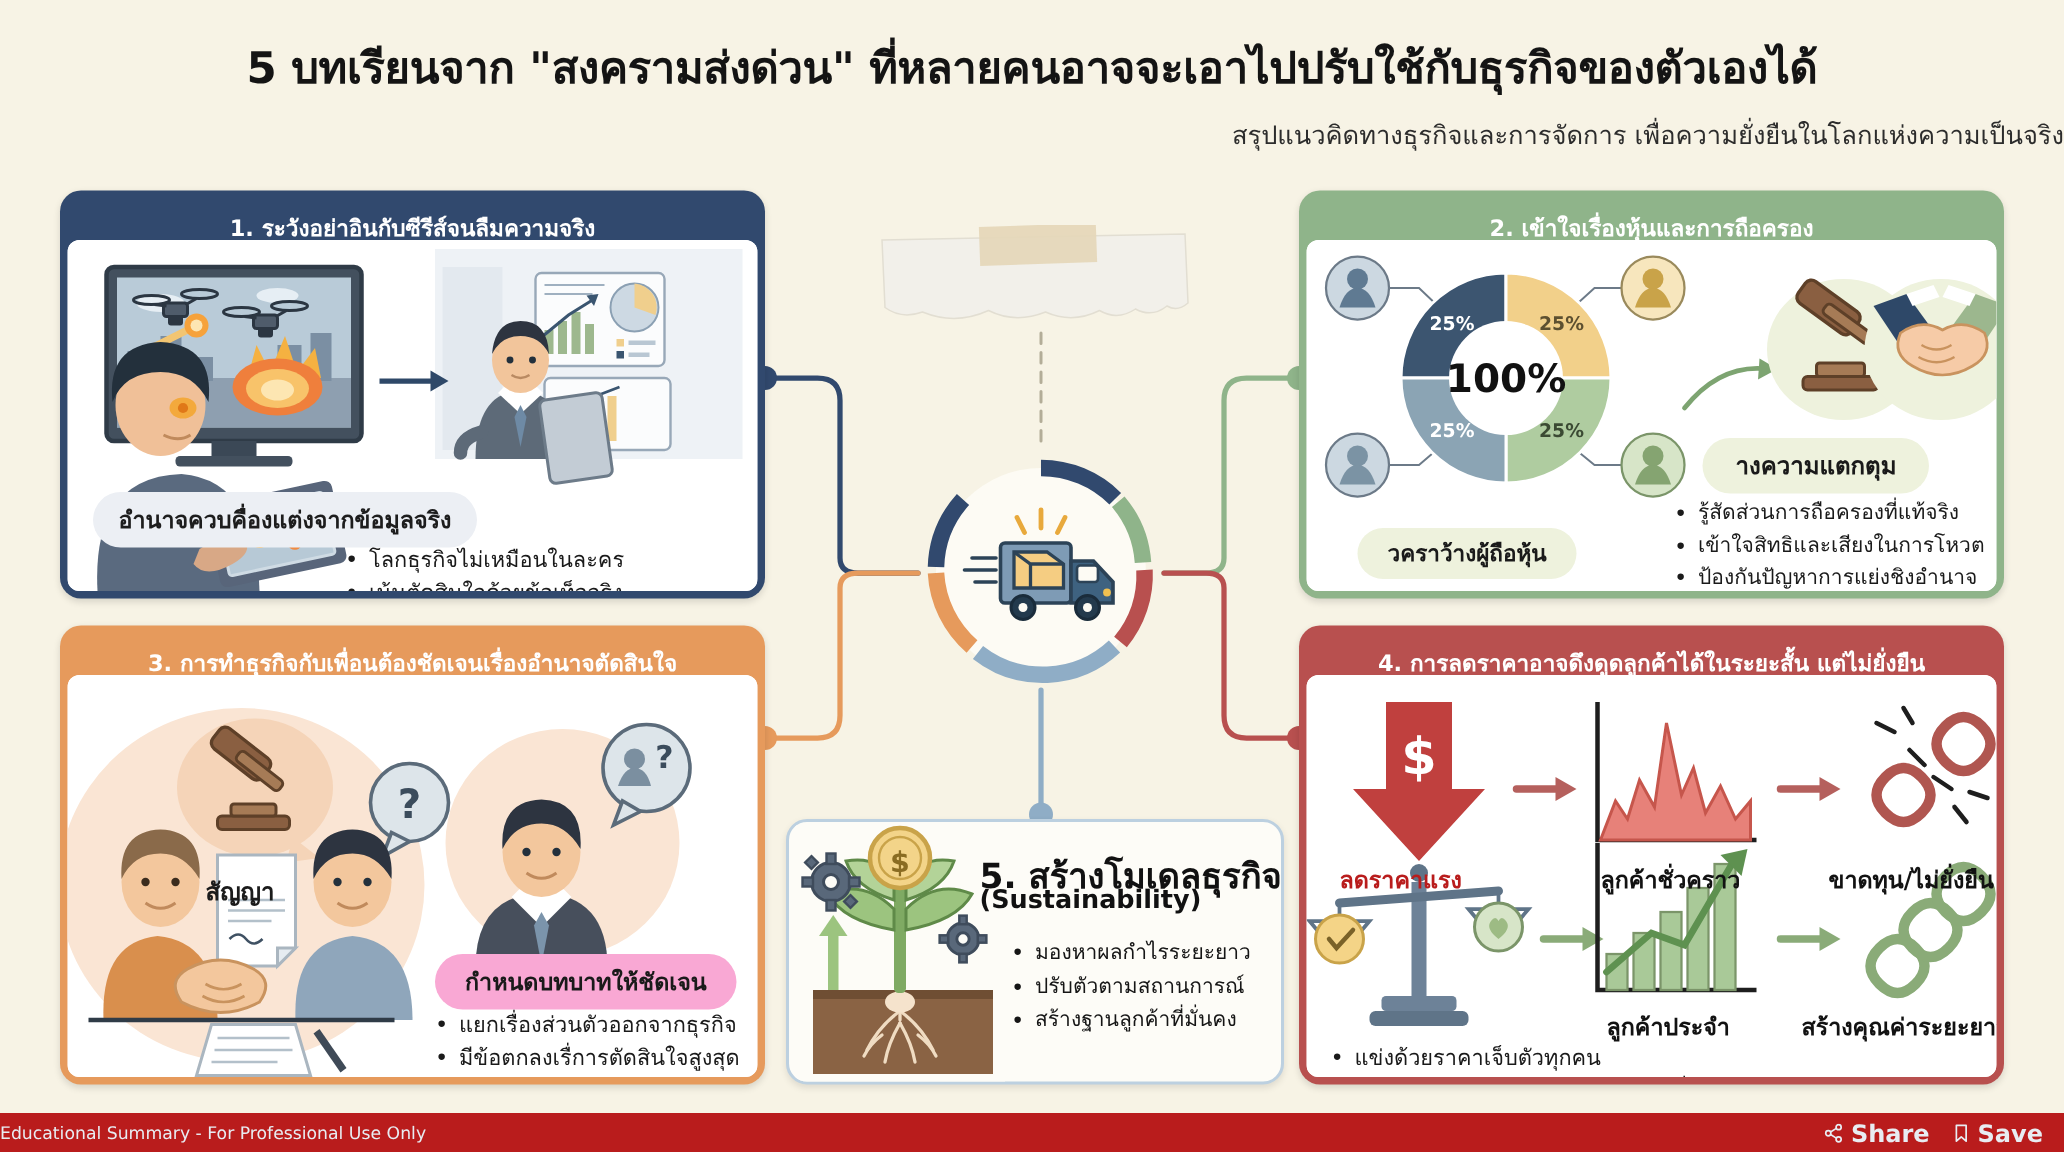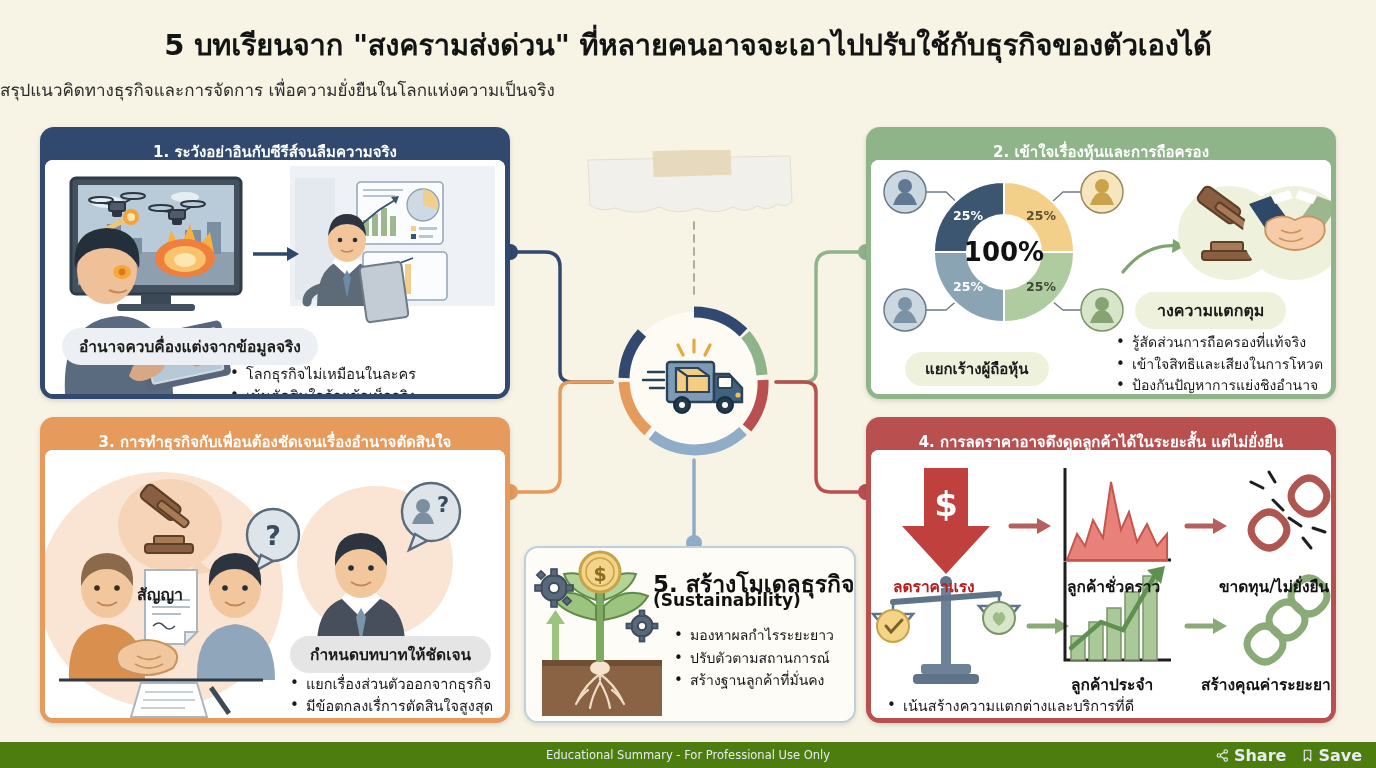--- a/index.html
+++ b/index.html
@@ -35,21 +35,21 @@
     font-weight: bold;
     color: #141414;
     letter-spacing: -0.2px;
     line-height: 1.18;
   }
   .page-subtitle {
     position: absolute;
     top: 76px;
     left: 0;
     width: 1376px;
-    text-align: left;
+    text-align: right;
     font-size: 17px;
     color: #2c2c2c;
   }
 
   
   #connectors {
     position: absolute;
     left: 0; top: 0;
     width: 1376px; height: 768px;
     pointer-events: none;
@@ -118,26 +118,26 @@
     position: absolute;
     left: 0; top: -1px;
     font-size: 15px;
   }
 
   
   #footer {
     position: absolute;
     left: 0; bottom: 0;
     width: 1376px; height: 26px;
-    background: #4d7c0f;
+    background: #b91c1c;
     color: #e8ecf2;
     font-size: 11.5px;
     display: flex;
     align-items: center;
-    justify-content: center;
+    justify-content: flex-start;
   }
   #footer-actions {
     position: absolute;
     right: 14px; top: 0; height: 26px;
     display: flex;
     align-items: center;
     gap: 16px;
   }
   .footer-btn {
     display: flex;
@@ -420,21 +420,21 @@
           <path d="M400,36 l18,-6 l4,8 l-18,6 z" fill="#ffffff"></path>
           <path d="M446,36 l-18,-6 l-4,8 l18,6 z" fill="#ffffff"></path>
           <path d="M396,62 q14,-10 28,-2 q14,-8 28,2 q6,14 -8,22 q-20,12 -40,0 q-14,-8 -8,-22z" fill="#f6cba7" stroke="#c9935e" stroke-width="1.8"></path>
           <g stroke="#c9935e" stroke-width="1.6" fill="none">
             <path d="M410,70 q10,6 20,0"></path>
               <path d="M408,78 q12,7 24,0"></path>
           </g>
         </g>
       </svg>
       <div class="pill" style="position:absolute;left:264px;top:132px;background:#eef2dd;color:#1a1a1a;font-size:16px;padding:6px 22px;">างความแตกตุม</div>
-      <div class="pill" style="position:absolute;left:34px;top:192px;background:#eef2dd;color:#1a1a1a;font-size:15px;padding:5px 20px;">แยกเร้างผู้ถือหุ้น</div>
+      <div class="pill" style="position:absolute;left:34px;top:192px;background:#eef2dd;color:#1a1a1a;font-size:15px;padding:5px 20px;">วคราว้างผู้ถือหุ้น</div>
       <ul class="bullets" style="position:absolute;left:245px;top:172px;font-size:14px;color:#1a1a1a;line-height:1.54;">
         <li>รู้สัดส่วนการถือครองที่แท้จริง</li>
         <li>เข้าใจสิทธิและเสียงในการโหวต</li>
         <li>ป้องกันปัญหาการแย่งชิงอำนาจ</li>
       </ul>
     </div>
   </div>
 
   <div class="card" id="card3">
     <div class="card-head">3. การทำธุรกิจกับเพื่อนต้องชัดเจนเรื่องอำนาจตัดสินใจ</div>
@@ -504,21 +504,21 @@
           <circle cx="326" cy="118" r="2.8" fill="#23303c"></circle>
         <path d="M306,132 q10,7 20,0" fill="none" stroke="#c08a5c" stroke-width="2"></path>
 
         <circle cx="386" cy="62" r="29" fill="#dde5ea" stroke="#5b6b7a" stroke-width="2.4"></circle>
         <path d="M370,84 l-6,16 l18,-9 z" fill="#dde5ea" stroke="#5b6b7a" stroke-width="2.4"></path>
         <circle cx="378" cy="56" r="7" fill="#7b8fa0"></circle>
         <path d="M367,74 q4,-12 11,-12 q8,0 11,12 z" fill="#7b8fa0"></path>
         <text x="398" y="62" text-anchor="middle" font-size="21" font-weight="bold" fill="#3b4c5c" font-family="DejaVu Sans, sans-serif">?</text>
       </svg>
       <div class="lbl" style="left:92px;top:132px;font-size:16px;color:#1b1b1b;">สัญญา</div>
-      <div class="pill" style="position:absolute;left:245px;top:186px;background:#e5e5e5;color:#1a1a1a;font-size:15.5px;padding:6px 20px;">กำหนดบทบาทให้ชัดเจน</div>
+      <div class="pill" style="position:absolute;left:245px;top:186px;background:#f9a8d4;color:#1a1a1a;font-size:15.5px;padding:6px 20px;">กำหนดบทบาทให้ชัดเจน</div>
       <ul class="bullets" style="position:absolute;left:245px;top:223px;font-size:14.5px;color:#1a1a1a;line-height:1.54;">
         <li>แยกเรื่องส่วนตัวออกจากธุรกิจ</li>
         <li>มีข้อตกลงเรื่การตัดสินใจสูงสุด</li>
         <li>ลดความขัดแย้งในอนาคต</li>
       </ul>
     </div>
   </div>
 
   <div class="card" id="card4">
     <div class="card-head">4. การลดราคาอาจดึงดูดลูกค้าได้ในระยะสั้น แต่ไม่ยั่งยืน</div>
@@ -593,20 +593,21 @@
           <path d="M404,182 q-12,-12 0,-24 q12,-12 24,0 q12,12 0,24 q-12,12 -24,0 z"></path>
           <path d="M426,158 q-12,-12 0,-24 q12,-12 24,0 q12,12 0,24 q-12,12 -24,0 z"></path>
         </g>
       </svg>
       <div class="lbl" style="left:22px;top:124px;font-size:15.5px;color:#b91c1c;">ลดราคาแรง</div>
       <div class="lbl" style="left:196px;top:124px;font-size:15.5px;color:#121212;">ลูกค้าชั่วคราว</div>
       <div class="lbl" style="left:348px;top:124px;font-size:15.5px;color:#121212;">ขาดทุน/ไม่ยั่งยืน</div>
       <div class="lbl" style="left:200px;top:222px;font-size:15.5px;color:#121212;">ลูกค้าประจำ</div>
       <div class="lbl" style="left:330px;top:222px;font-size:15.5px;color:#121212;">สร้างคุณค่าระยะยาว</div>
       <ul class="bullets" style="position:absolute;left:16px;top:245px;font-size:14.5px;color:#1a1a1a;line-height:1.54;">
+        <li>แข่งด้วยราคาเจ็บตัวทุกคน</li>
         <li>เน้นสร้างความแตกต่างและบริการที่ดี</li>
       </ul>
     </div>
   </div>
 
   <div id="card5">
     <svg width="140" height="173" viewBox="0 0 140 173" style="position:absolute;left:4px;top:2px;">
       <rect width="140" height="173" fill="#fdfcf7"></rect>
 
       <rect x="12" y="110" width="120" height="56" fill="#8a6344"></rect>

